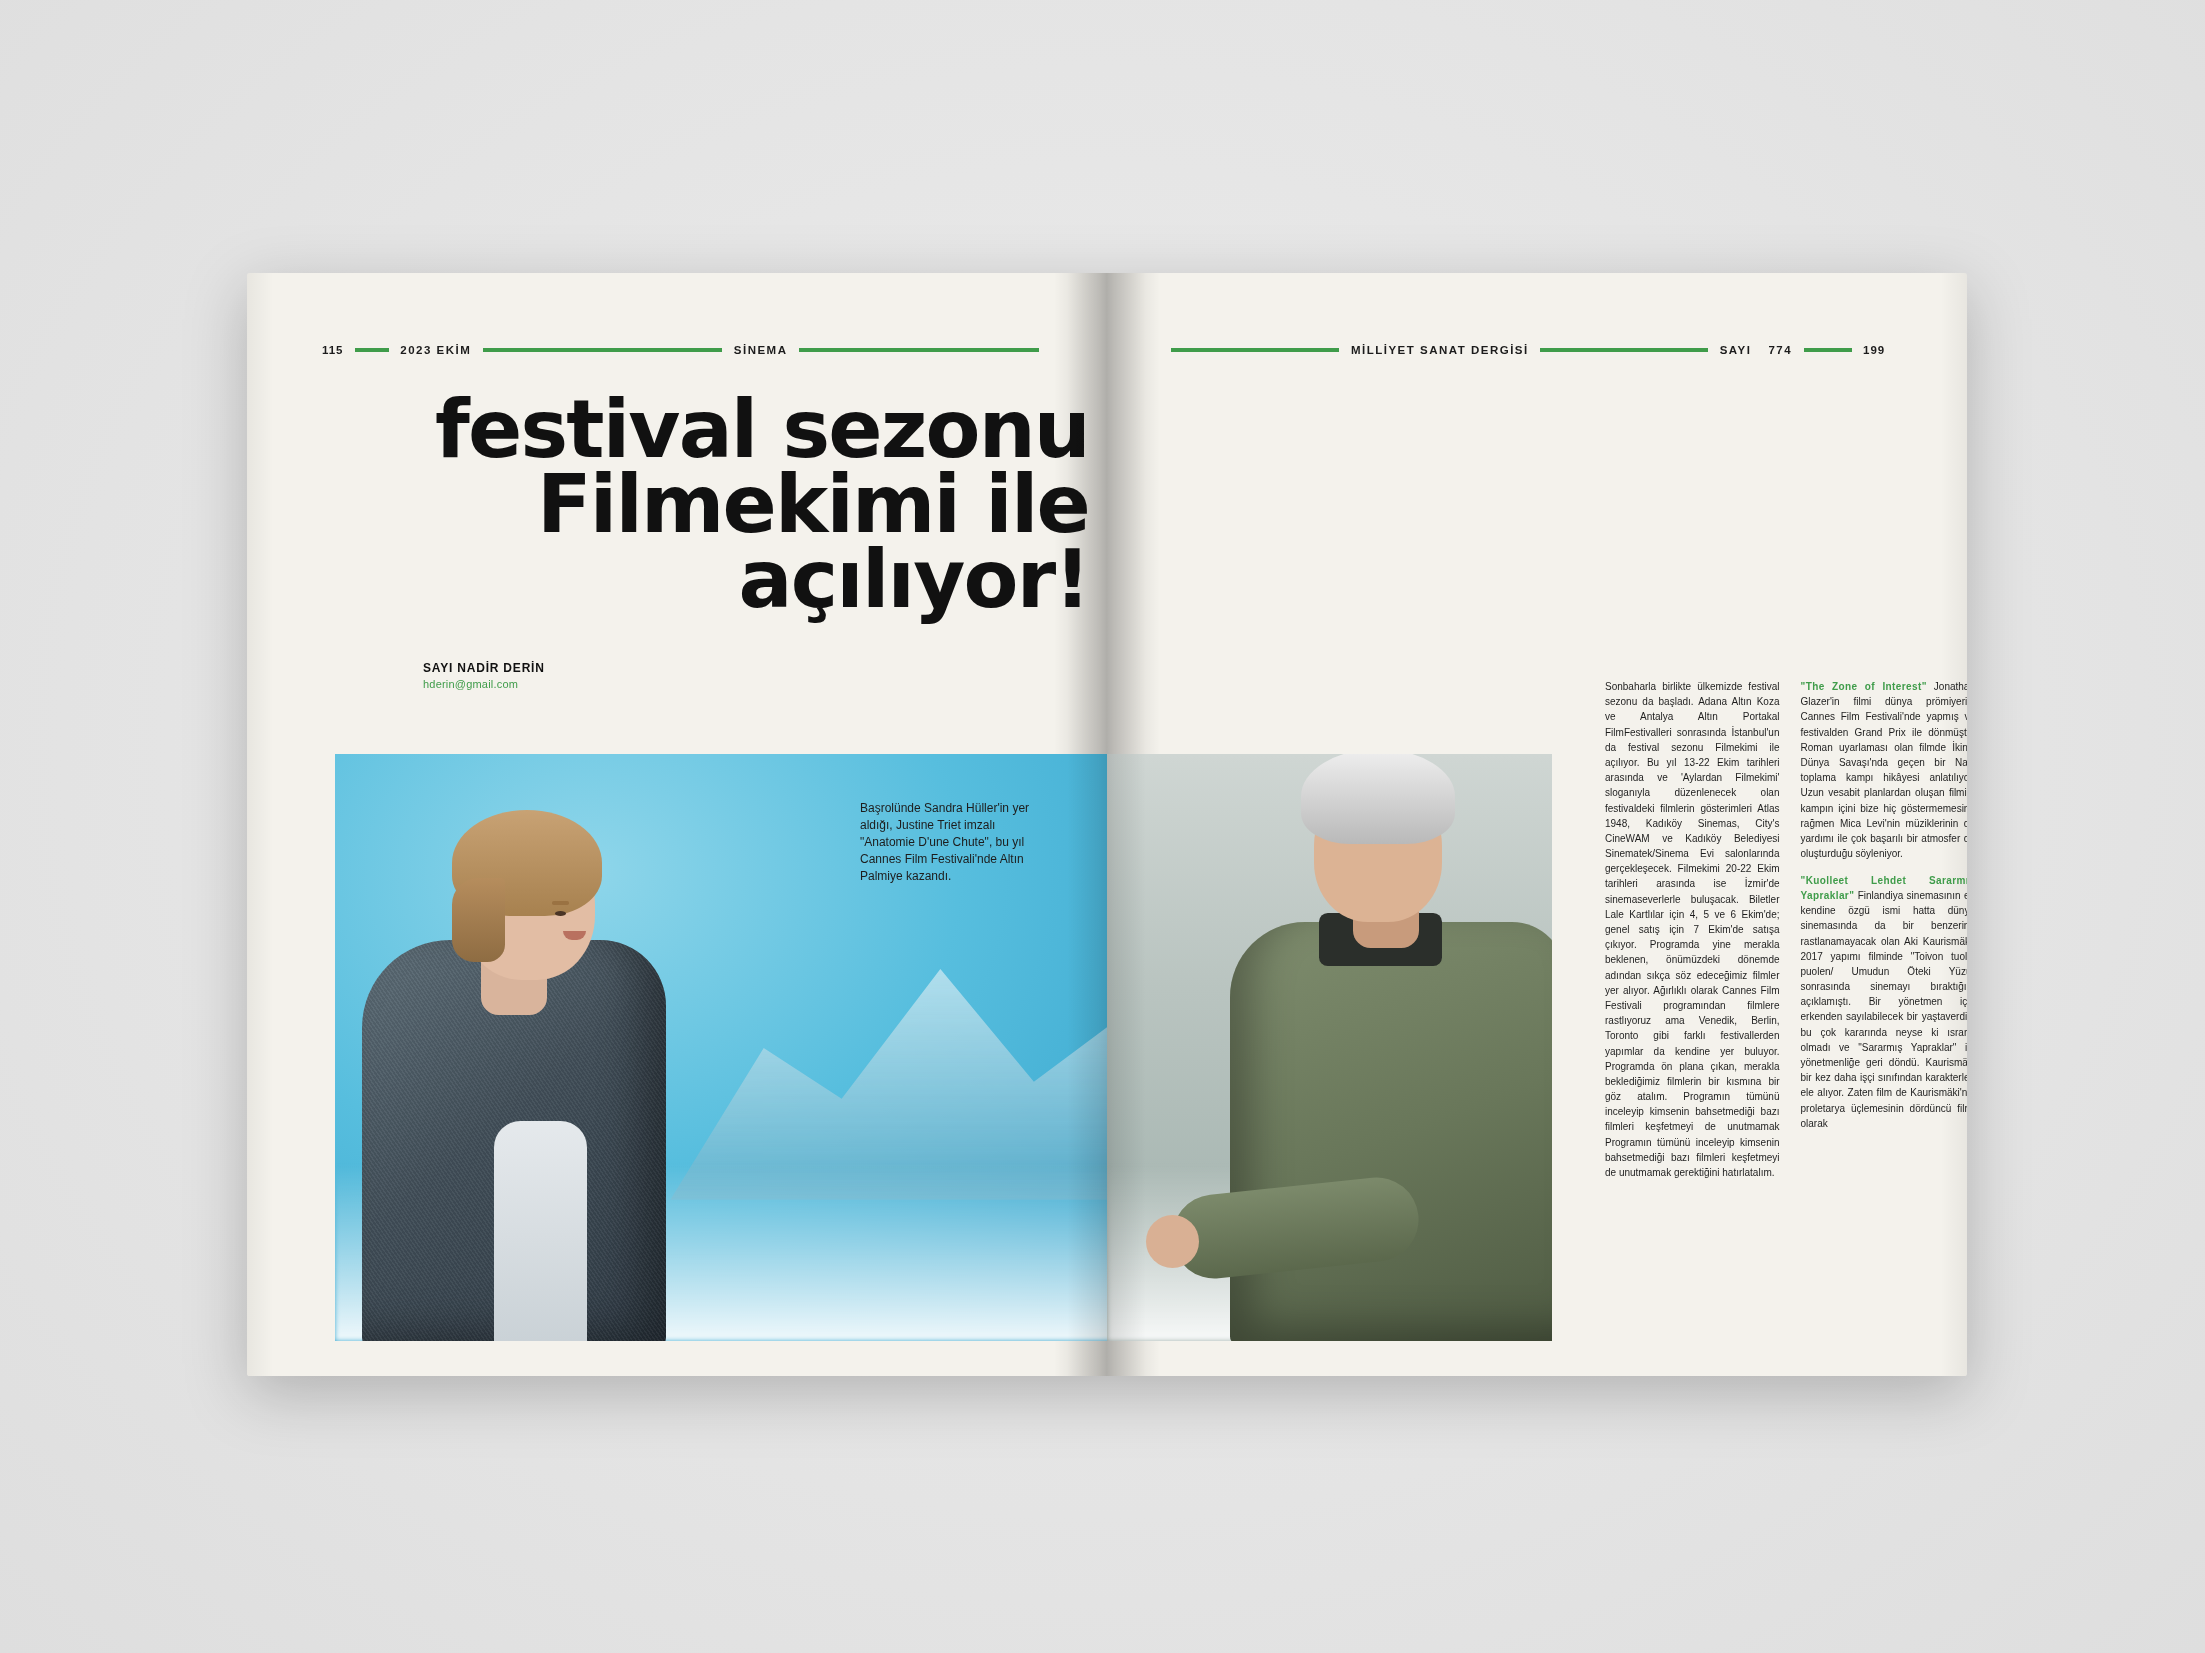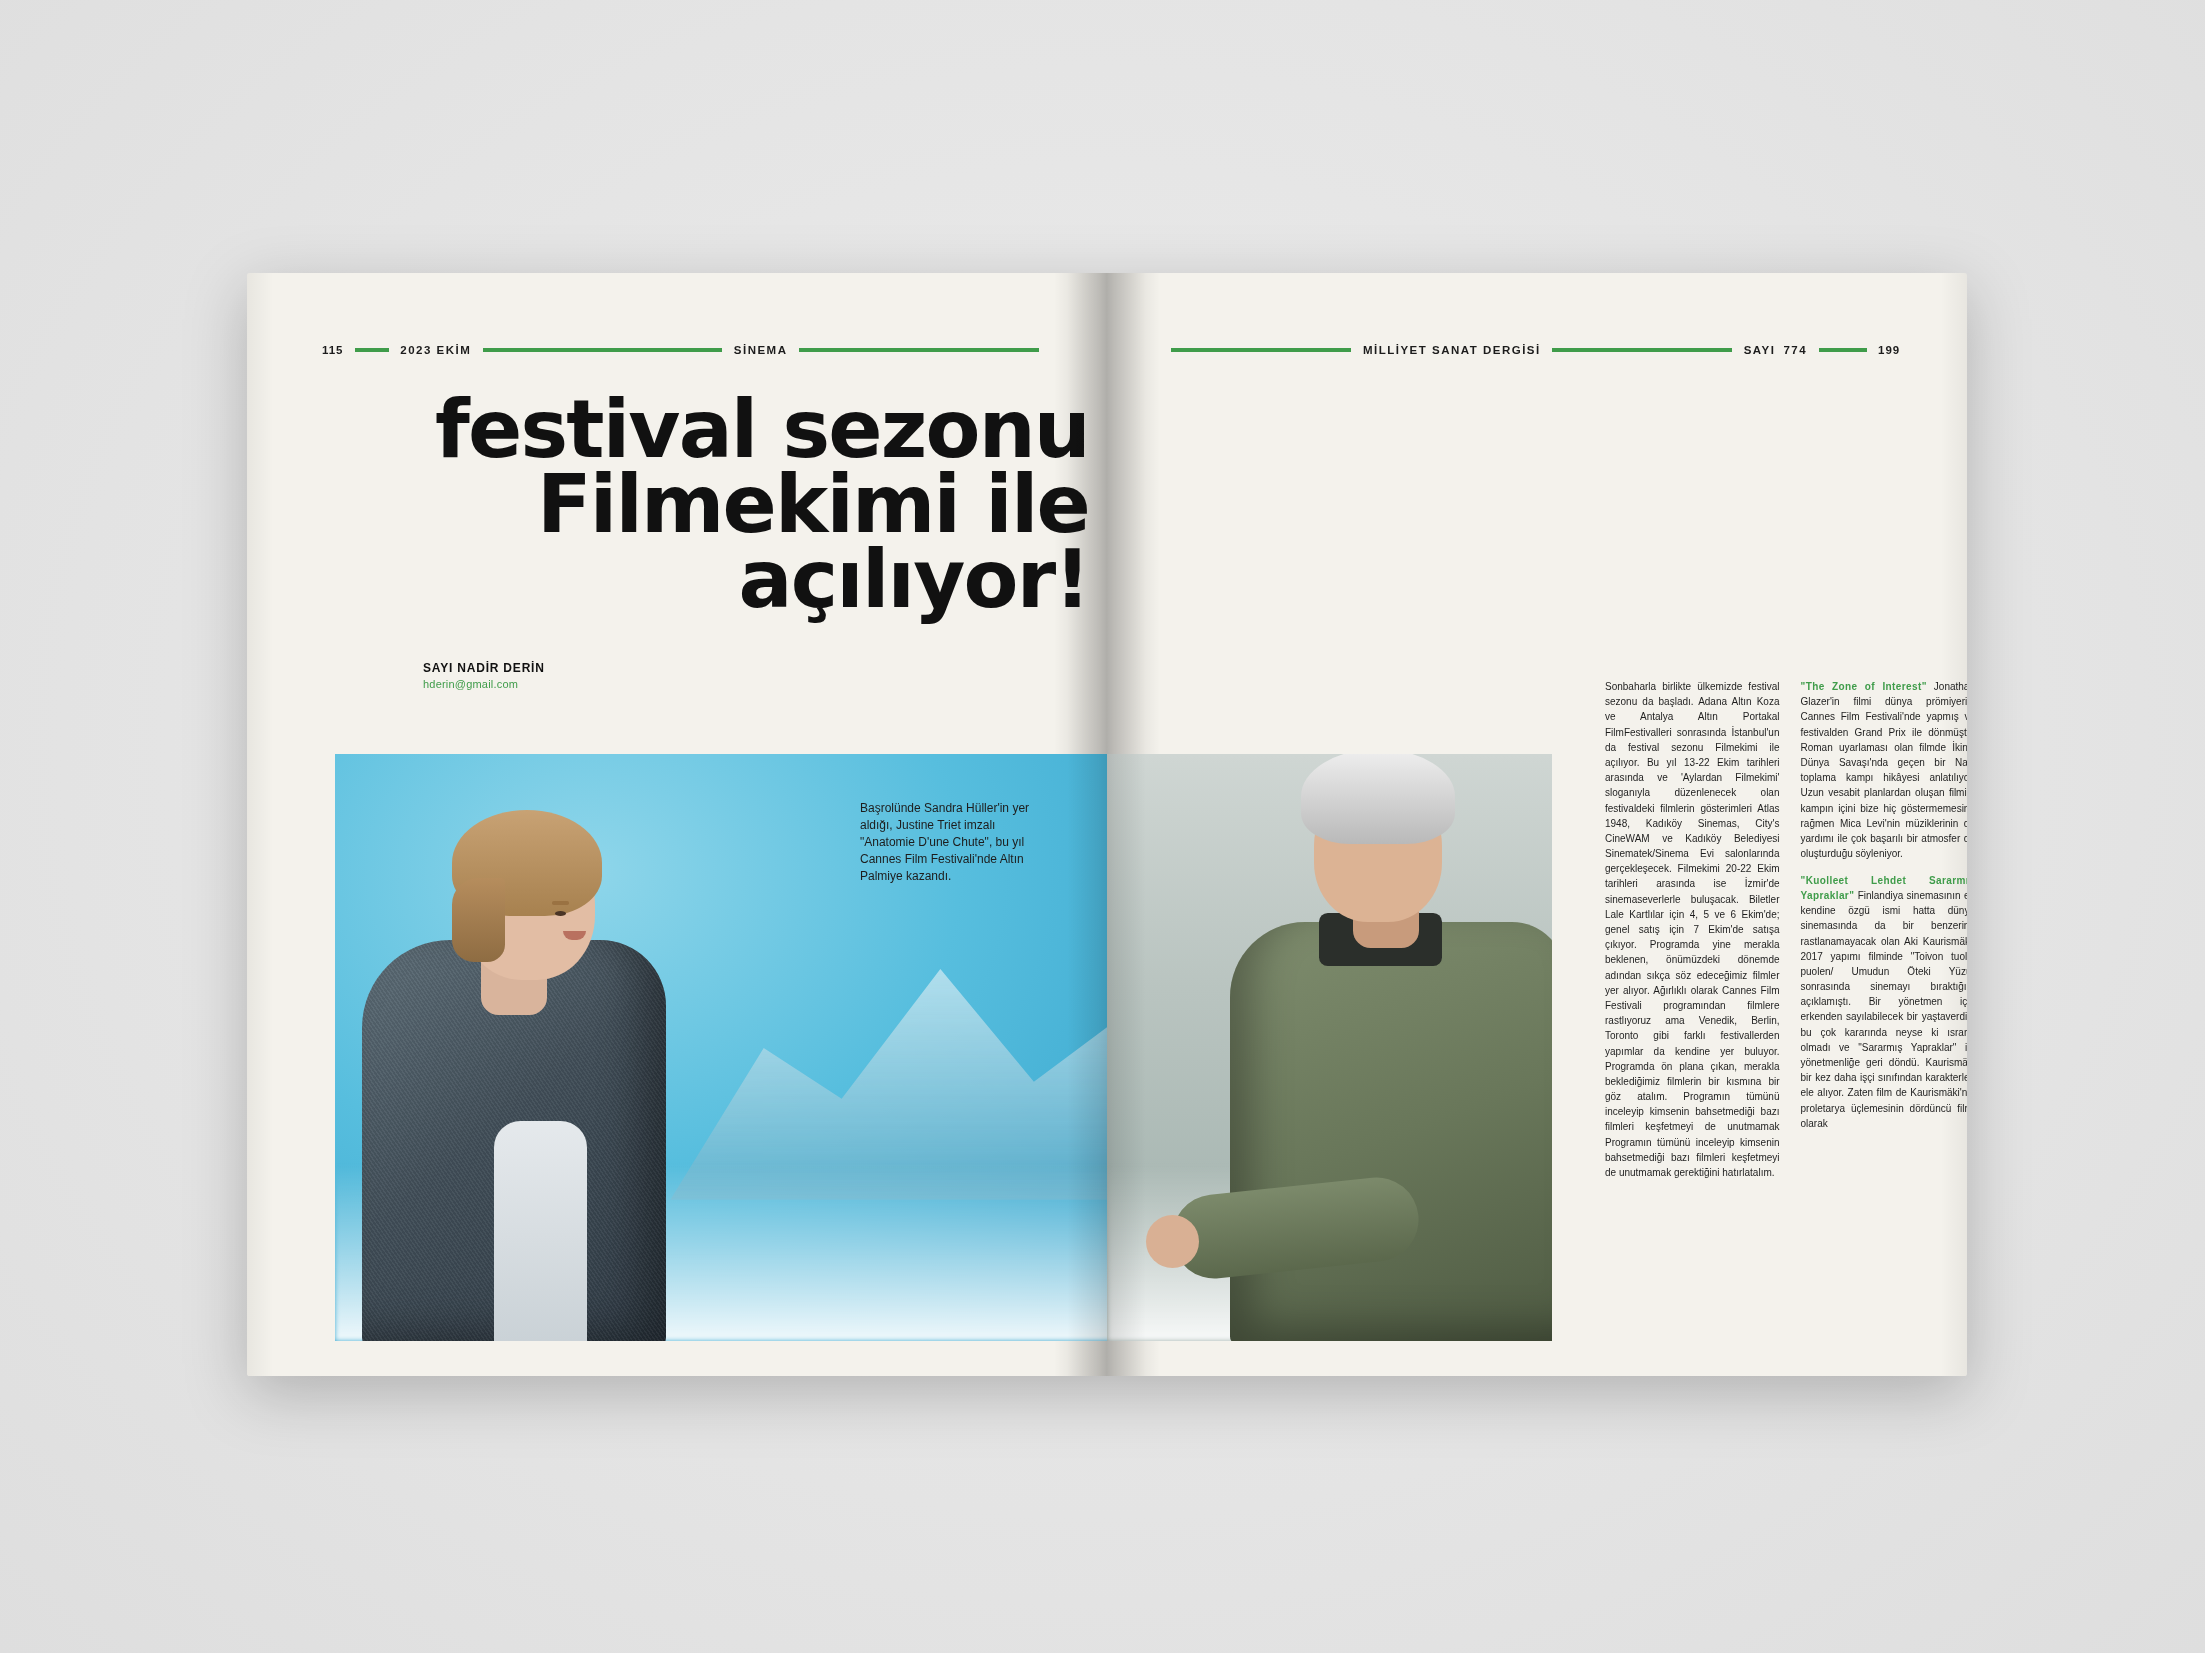--- a/index.html
+++ b/index.html
@@ -78,21 +78,21 @@
     position: absolute;
     top: 71px;
     display: flex;
     align-items: center;
     font-size: 11.5px;
     letter-spacing: 1.5px;
     font-weight: bold;
     color: #1c1c1c;
   }
   .hdr.left { left: 75px; right: 57px; }
-  .hdr.right { left: 53px; right: 67px; justify-content: flex-end; }
+  .hdr.right { left: 53px; right: 82px; justify-content: flex-end; }
 
   .rule {
     height: 4px;
     background: #3f9c4a;
     flex: 1 1 auto;
     margin: 0 11.5px;
   }
   .rule.short { flex: 0 0 34px; }
   .rule.mini { flex: 0 0 48px; }
 
@@ -401,21 +401,21 @@
       <div class="caption">Başrolünde Sandra Hüller'in yer aldığı, Justine Triet imzalı "Anatomie D'une Chute", bu yıl Cannes Film Festivali'nde Altın Palmiye kazandı.</div>
     </div>
 
     <div class="page right">
 
       <div class="hdr right">
         <span class="rule"></span>
         <span class="lbl">MİLLİYET SANAT DERGİSİ</span>
         <span class="rule"></span>
         <span class="lbl">SAYI</span>
-        <span class="lbl" style="margin-left:8px">774</span>
+        <span class="lbl" style="margin-left:17px">774</span>
         <span class="rule mini"></span>
         <span class="pgno">199</span>
       </div>
 
       <div class="photo rightpart">
         <div class="sky2"></div>
         <div class="snowfield"></div>
         <div class="man">
           <div class="m-jacket"></div>
           <div class="m-arm"></div>

